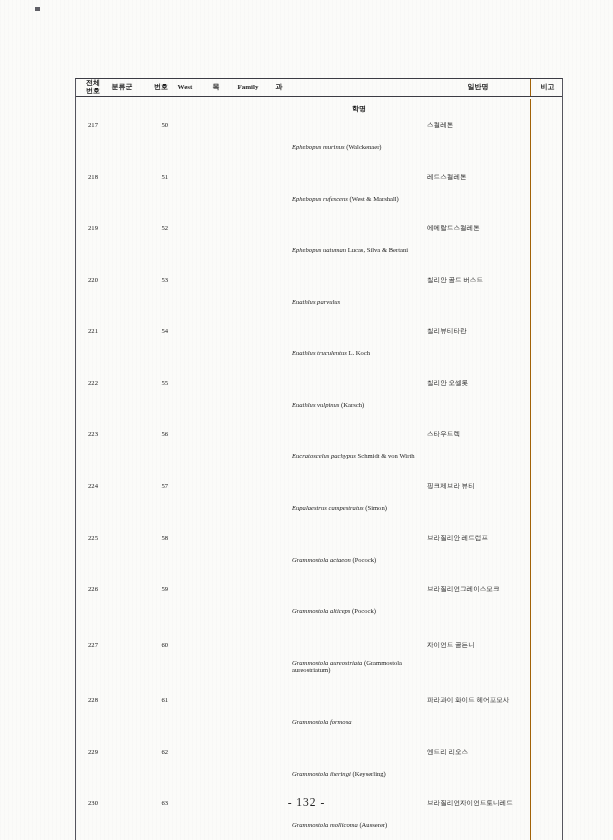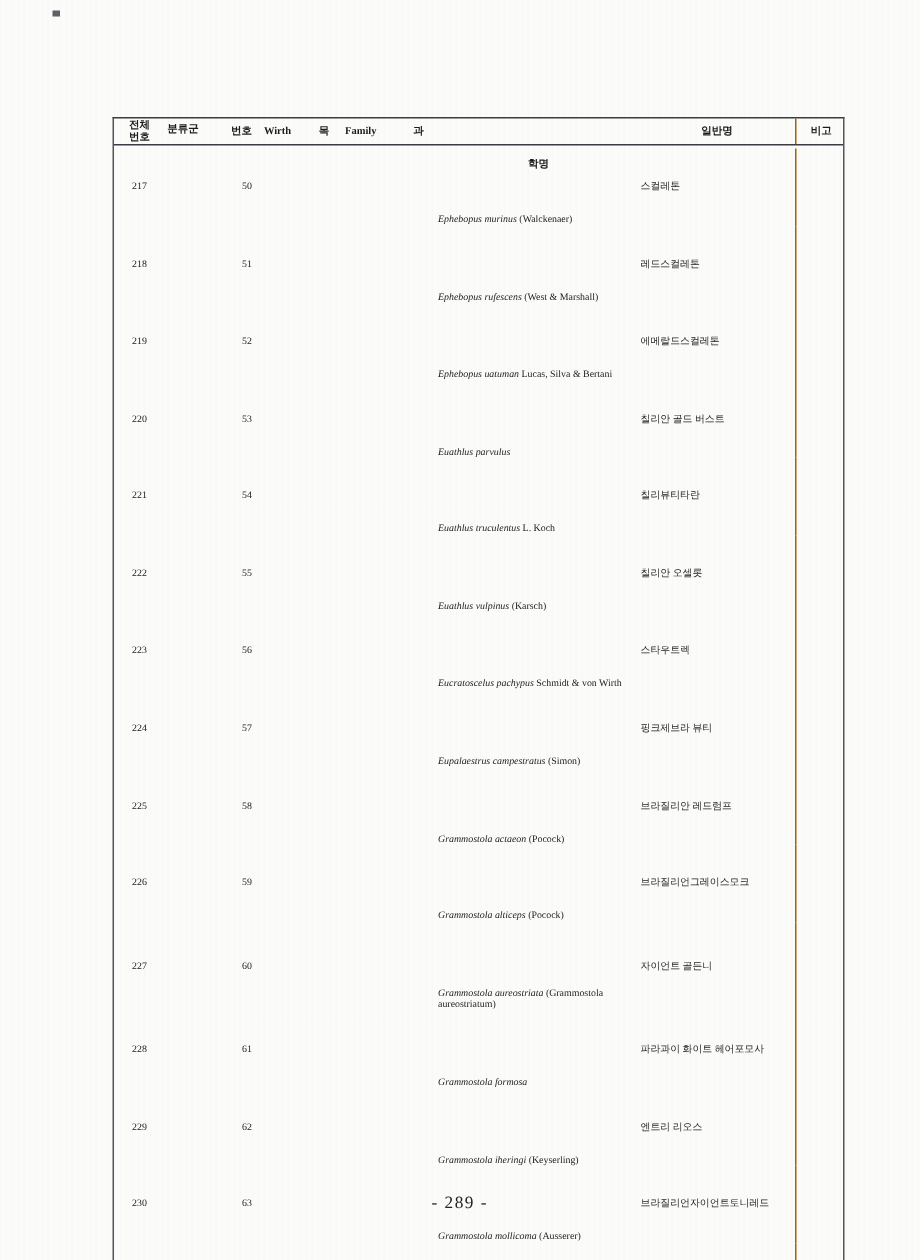--- a/index.html
+++ b/index.html
@@ -20,25 +20,25 @@
     border-top:1.4px solid #3c3c44;border-bottom:1.4px solid #3c3c44;
     box-sizing:border-box;
   }
   .thead{
     display:flex;align-items:center;height:18px;
     border-bottom:1px solid #3c3c44;box-sizing:border-box;
     font-weight:bold;font-size:7px;line-height:1.05;
   }
   .th,.td{box-sizing:border-box;flex:0 0 auto;}
   .c1{width:34px;text-align:center;}
-  .c2{width:24px;text-align:center;font-family:Liberation Mono, monospace;}
+  .c2{width:24px;text-align:center;}
   .c3{width:34px;text-align:right;}
   .c4{width:34px;text-align:center;}
   .c5{width:28px;text-align:center;}
-  .c6{width:36px;text-align:left;}
+  .c6{width:36px;text-align:center;}
   .c7{width:26px;text-align:center;}
   .c8{width:134px;margin-top:44px;}
   .c9{width:104px;}
   .c10{width:34px;text-align:center;}
   .th.c8,.th.c9{text-align:center;}
   .h-fullno span{display:inline-block;width:16px;word-break:break-all;}
   .col-remark{border-left:1px solid #a16207;align-self:stretch;display:flex;align-items:center;justify-content:center;}
   .tbody{padding-top:2px;padding-bottom:3px;}
   .tr{display:flex;align-items:center;min-height:12.4px;font-size:6.6px;line-height:1.15;}
   .td.c8 .fit,.td.c9 .fit{display:inline-block;white-space:nowrap;transform-origin:left center;}
@@ -54,21 +54,21 @@
 </head>
 <body>
 
 <div class="speck"></div>
 
 <div class="doc-table">
   <div class="thead">
     <div class="th c1 h-fullno"><span>전체번호</span></div>
     <div class="th c2">분류군</div>
     <div class="th c3">번호</div>
-    <div class="th c4">Wirth</div>
+    <div class="th c4">West</div>
     <div class="th c5">목</div>
     <div class="th c6">Family</div>
     <div class="th c7">과</div>
     <div class="th c8">학명</div>
     <div class="th c9">일반명</div>
     <div class="th c10 col-remark">비고</div>
   </div>
   <div class="tbody" id="tbody">
       <div class="tr">
     <div class="td c1">217</div>
@@ -714,13 +714,13 @@
     <div class="td c5"></div>
     <div class="td c6"></div>
     <div class="td c7"></div>
     <div class="td c8"><span class="fit"><span class="sci-name">Pamphobeteus ultramarinus</span><span class="sci-auth"> Schmidt</span></span></div>
     <div class="td c9"><span class="fit">팜포베테우스 울트라마리너스</span></div>
     <div class="td c10 col-remark"></div>
   </div>
     </div>
 </div>
 
-<div class="page-number">- 289 -</div>
+<div class="page-number">- 132 -</div>
 
 </body></html>

